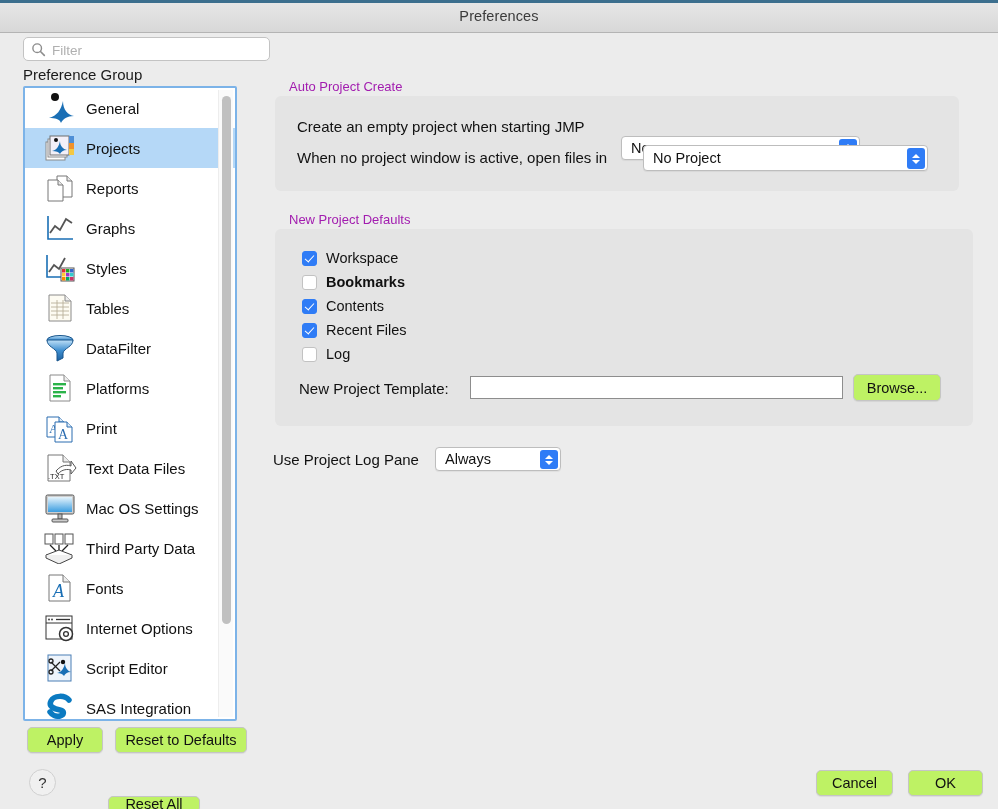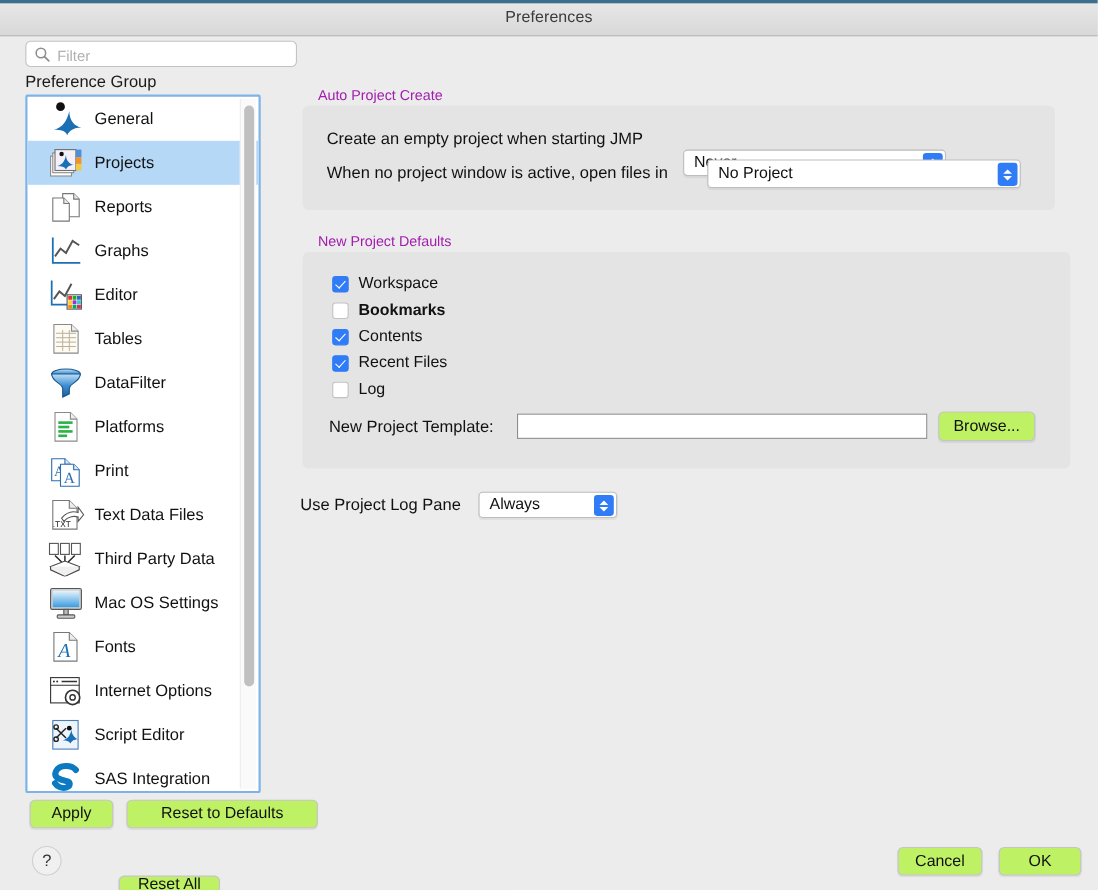--- a/index.html
+++ b/index.html
@@ -367,21 +367,21 @@
             <rect x="23" y="17" width="3.5" height="3.5" fill="#2a2"></rect>
             <rect x="27" y="17" width="3.5" height="3.5" fill="#36c"></rect>
             <rect x="19" y="21" width="3.5" height="3.5" fill="#fc3"></rect>
             <rect x="23" y="21" width="3.5" height="3.5" fill="#93c"></rect>
             <rect x="27" y="21" width="3.5" height="3.5" fill="#3cc"></rect>
             <rect x="19" y="25" width="3.5" height="3.5" fill="#f80"></rect>
             <rect x="23" y="25" width="3.5" height="3.5" fill="#0a6"></rect>
             <rect x="27" y="25" width="3.5" height="3.5" fill="#c36"></rect>
           </svg>
         </span>
-        <span class="row-label">Editor</span>
+        <span class="row-label">Styles</span>
       </div>
       <div class="pref-row">
         <span class="row-icon">
           <svg width="34" height="32" viewBox="0 0 34 32">
             <path d="M6 3 h16 l6 6 v20 h-22 z" fill="#fdfbf2" stroke="#8a8a8a"></path>
             <path d="M22 3 v6 h6" fill="#eee" stroke="#8a8a8a"></path>
             <g stroke="#b9b09a" stroke-width="0.9">
               <line x1="8" y1="11" x2="26" y2="11"></line>
               <line x1="8" y1="15" x2="26" y2="15"></line>
               <line x1="8" y1="19" x2="26" y2="19"></line>
@@ -440,20 +440,37 @@
       <div class="pref-row">
         <span class="row-icon">
           <svg width="34" height="32" viewBox="0 0 34 32">
             <path d="M5 3 h15 l7 7 v19 h-22 z" fill="#fff" stroke="#777"></path>
             <path d="M20 3 v7 h7" fill="#ececec" stroke="#777"></path>
             <path d="M13 19 C19 12 25 13 28 14 L28 9 L33 16 L28 22 L28 18 C25 17 19 17 15 22 Z" fill="#fff" stroke="#555"></path>
             <text x="5" y="27" font-family="Liberation Sans, sans-serif" font-size="7.5" fill="#222">.TXT</text>
           </svg>
         </span>
         <span class="row-label">Text Data Files</span>
+      </div>
+      <div class="pref-row">
+        <span class="row-icon">
+          <svg width="34" height="32" viewBox="0 0 34 32">
+            <defs>
+              <linearGradient id="mg" x1="0" y1="0" x2="0" y2="1">
+                <stop offset="0" stop-color="#e6f4fc"></stop>
+                <stop offset="1" stop-color="#3b9de0"></stop>
+              </linearGradient>
+            </defs>
+            <rect x="3" y="3" width="28" height="19" rx="1.5" fill="#cfcfcf" stroke="#555"></rect>
+            <rect x="5" y="5" width="24" height="15" fill="url(#mg)"></rect>
+            <rect x="15" y="22" width="4" height="5" fill="#bbb" stroke="#555"></rect>
+            <rect x="9" y="27" width="16" height="3" rx="1" fill="#ccc" stroke="#555"></rect>
+          </svg>
+        </span>
+        <span class="row-label">Mac OS Settings</span>
       </div>
       <div class="pref-row">
         <span class="row-icon">
           <svg width="34" height="32" viewBox="0 0 34 32">
             <g fill="#fff" stroke="#555">
               <rect x="2" y="2" width="8" height="10"></rect>
               <rect x="12" y="2" width="8" height="10"></rect>
               <rect x="22" y="2" width="8" height="10"></rect>
             </g>
             <g stroke="#222" stroke-width="1.3" fill="none" marker-end="">
@@ -463,37 +480,20 @@
             </g>
             <path d="M16 29 L3 23 L16 18 L29 23 Z" fill="#fff" stroke="#444"></path>
             <path d="M3 23 v3 l13 6 13-6 v-3" fill="#f0f0f0" stroke="#444"></path>
           </svg>
         </span>
         <span class="row-label">Third Party Data</span>
       </div>
       <div class="pref-row">
         <span class="row-icon">
           <svg width="34" height="32" viewBox="0 0 34 32">
-            <defs>
-              <linearGradient id="mg" x1="0" y1="0" x2="0" y2="1">
-                <stop offset="0" stop-color="#e6f4fc"></stop>
-                <stop offset="1" stop-color="#3b9de0"></stop>
-              </linearGradient>
-            </defs>
-            <rect x="3" y="3" width="28" height="19" rx="1.5" fill="#cfcfcf" stroke="#555"></rect>
-            <rect x="5" y="5" width="24" height="15" fill="url(#mg)"></rect>
-            <rect x="15" y="22" width="4" height="5" fill="#bbb" stroke="#555"></rect>
-            <rect x="9" y="27" width="16" height="3" rx="1" fill="#ccc" stroke="#555"></rect>
-          </svg>
-        </span>
-        <span class="row-label">Mac OS Settings</span>
-      </div>
-      <div class="pref-row">
-        <span class="row-icon">
-          <svg width="34" height="32" viewBox="0 0 34 32">
             <path d="M6 3 h14 l7 7 v19 h-21 z" fill="#fff" stroke="#777"></path>
             <path d="M20 3 v7 h7" fill="#ececec" stroke="#777"></path>
             <text x="10" y="25" font-family="Liberation Serif, serif" font-style="italic" font-size="18" fill="#1a6fb5">A</text>
           </svg>
         </span>
         <span class="row-label">Fonts</span>
       </div>
       <div class="pref-row">
         <span class="row-icon">
           <svg width="34" height="32" viewBox="0 0 34 32">
@@ -590,20 +590,20 @@
 <div class="form-label" style="left:273px; top:451px;">Use Project Log Pane</div>
 <div class="popup" style="left:435px; top:447px; width:126px;">
   <span class="popup-text">Always</span>
   <span class="stepper">
     <span class="chev chev-up"></span>
       <span class="chev chev-down"></span>
   </span>
 </div>
 
 <div class="btn" style="left:27px; top:727px; width:76px; height:26px;">Apply</div>
-<div class="btn" style="left:115px; top:727px; width:174px; height:26px;">Reset to Defaults</div>
+<div class="btn" style="left:115px; top:727px; width:132px; height:26px;">Reset to Defaults</div>
 
 <div id="help-btn">?</div>
 
 <div class="btn" style="left:72px; top:796px; width:92px; height:16px;margin-left:36px;">Reset All</div>
 
 <div class="btn" style="left:816px; top:770px; width:77px; height:26px;">Cancel</div>
 <div class="btn" style="left:908px; top:770px; width:75px; height:26px;">OK</div>
 
 </body></html>

